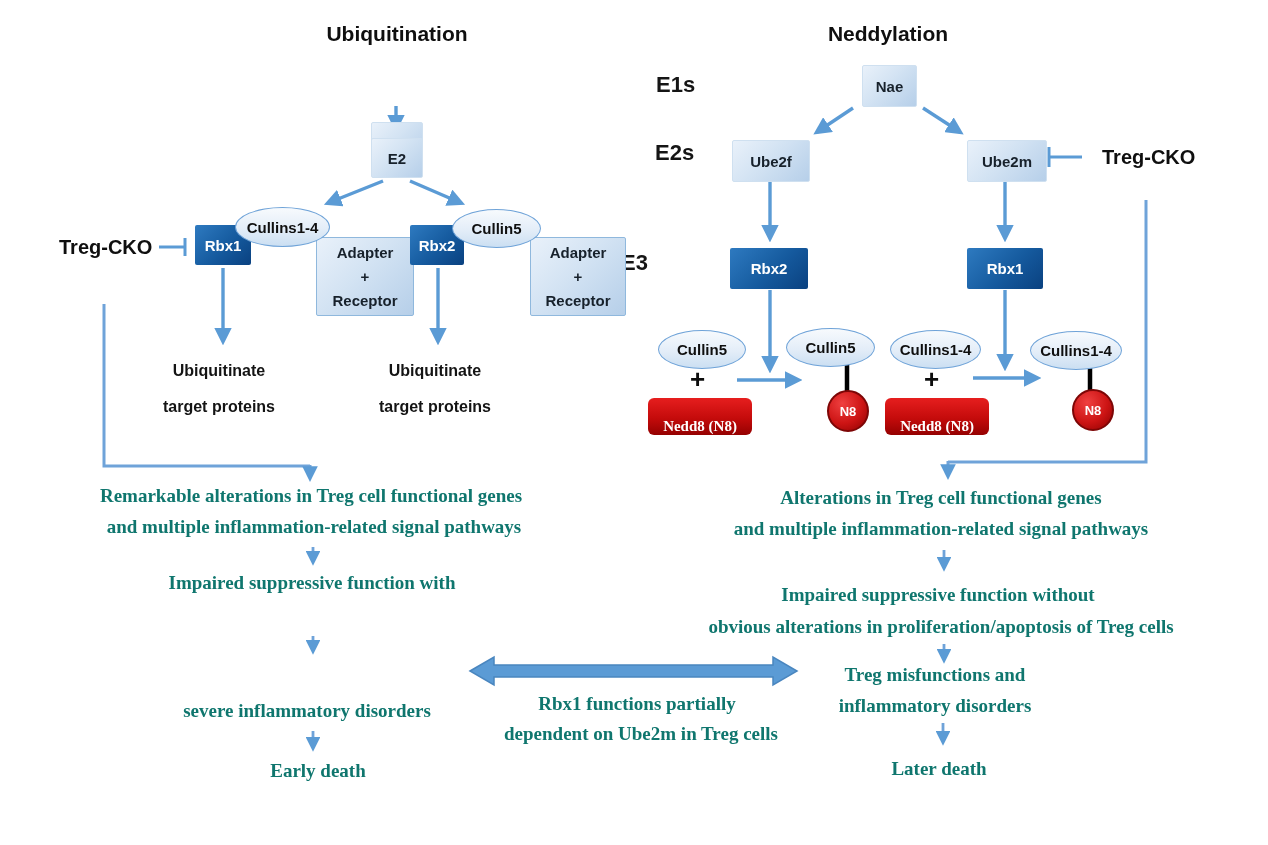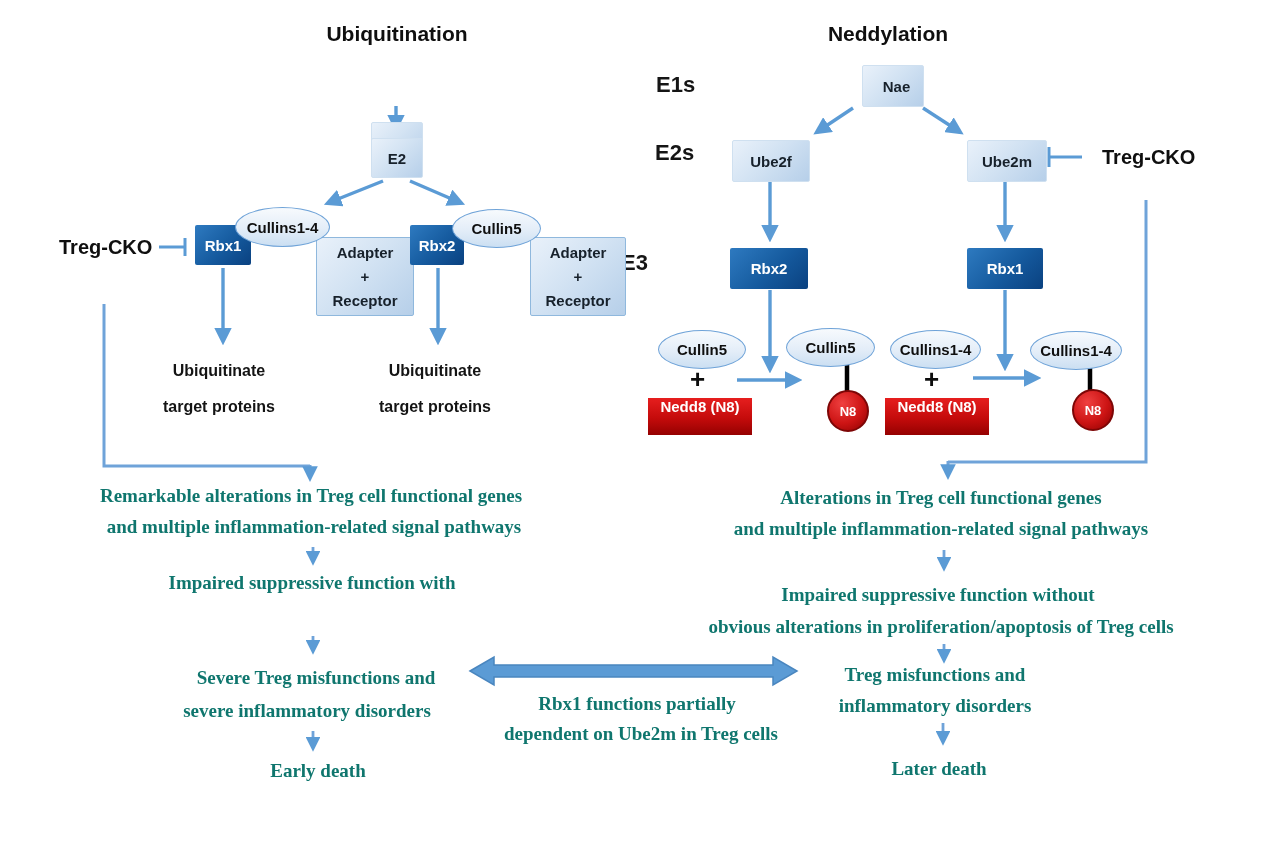--- a/index.html
+++ b/index.html
@@ -13,23 +13,23 @@
   .row-label{font-size:22px;font-weight:bold;color:#151515;}
   .treg{font-size:20px;font-weight:bold;color:#0f0f0f;}
 
   .box-light{display:flex;align-items:center;justify-content:center;
     background:linear-gradient(135deg,#e9f1fa 0%,#d3e3f3 45%,#b6cfe9 100%);
     border:1px solid #cfe0f0;border-radius:2px;
     font-size:15px;font-weight:bold;color:#17212b;}
   .box-dark{display:flex;align-items:center;justify-content:center;
     background:linear-gradient(135deg,#2e7ac0 0%,#155a9e 55%,#0a4180 100%);
     border-radius:2px;font-size:15px;font-weight:bold;color:#ffffff;}
-  .box-red{display:flex;align-items:flex-start;justify-content:center;
+  .box-red{display:flex;align-items:flex-end;justify-content:center;
     background:linear-gradient(180deg,#e61e1e 0%,#c40b0b 55%,#950101 100%);
-    border-radius:0;font-size:15px;font-weight:bold;color:#ffffff;}
+    border-radius:6px;font-size:15px;font-weight:bold;color:#ffffff;font-family:Liberation Serif, serif;}
   .ellipse{display:flex;align-items:center;justify-content:center;
     background:linear-gradient(180deg,#f7fafd 0%,#e3edf8 55%,#cbdff2 100%);
     border:1.5px solid #6fa3d8;border-radius:50%;
     font-size:15px;font-weight:bold;color:#0f0f0f;}
   .n8{display:flex;align-items:center;justify-content:center;border-radius:50%;
     background:radial-gradient(circle at 35% 30%,#ef4040 0%,#cd1414 55%,#8d0000 100%);
     border:2px solid #7d0606;font-size:13px;font-weight:bold;color:#fff;}
   .plus{font-size:26px;font-weight:bold;color:#0c0c0c;line-height:1;}
   .sans-small{font-size:16px;font-weight:bold;color:#141414;}
   .serif-line{font-family:"Liberation Serif",serif;font-size:19px;font-weight:bold;color:#0f766e;}
@@ -132,21 +132,21 @@
   </div>
   <div class="abs ellipse" style="left:452px;top:209px;width:87px;height:37px;z-index:3;">
       <span>Cullin5</span>
     </div>
 
   <div class="abs ctr sans-small" style="left:219px;top:362px;">Ubiquitinate</div>
   <div class="abs ctr sans-small" style="left:219px;top:398px;">target proteins</div>
   <div class="abs ctr sans-small" style="left:435px;top:362px;">Ubiquitinate</div>
   <div class="abs ctr sans-small" style="left:435px;top:398px;">target proteins</div>
 
-  <div class="abs box-light" style="left:862px;top:65px;width:53px;height:40px;padding-left:7px;">
+  <div class="abs box-light" style="left:862px;top:65px;width:53px;height:40px;">
       <span>Nae</span>
     </div>
   <div class="abs box-light" style="left:732px;top:140px;width:76px;height:40px;">
       <span>Ube2f</span>
     </div>
   <div class="abs box-light" style="left:967px;top:140px;width:78px;height:40px;">
       <span>Ube2m</span>
     </div>
   <div class="abs treg" style="left:1102px;top:146px;">Treg-CKO</div>
 
@@ -181,21 +181,20 @@
   <div class="abs ellipse" style="left:1030px;top:331px;width:90px;height:37px;z-index:3;">
       <span>Cullins1-4</span>
     </div>
   <div class="abs n8" style="left:1072px;top:389px;width:38px;height:38px;z-index:3;">
       <span>N8</span>
     </div>
 
   <div class="abs ctr serif-line" style="left:311px;top:485px;">Remarkable alterations in Treg cell functional genes</div>
   <div class="abs ctr serif-line" style="left:314px;top:516px;">and multiple inflammation-related signal pathways</div>
   <div class="abs ctr serif-line" style="left:312px;top:572px;">Impaired suppressive function with</div>
-  <div class="abs ctr serif-line" style="left:316px;top:667px;">Severe Treg misfunctions and</div>
   <div class="abs ctr serif-line" style="left:307px;top:700px;">severe inflammatory disorders</div>
   <div class="abs ctr serif-line" style="left:318px;top:760px;">Early death</div>
 
   <div class="abs ctr serif-line" style="left:941px;top:487px;">Alterations in Treg cell functional genes</div>
   <div class="abs ctr serif-line" style="left:941px;top:518px;">and multiple inflammation-related signal pathways</div>
   <div class="abs ctr serif-line" style="left:938px;top:584px;">Impaired suppressive function without</div>
   <div class="abs ctr serif-line" style="left:941px;top:616px;">obvious alterations in proliferation/apoptosis of Treg cells</div>
   <div class="abs ctr serif-line" style="left:935px;top:664px;">Treg misfunctions and</div>
   <div class="abs ctr serif-line" style="left:935px;top:695px;">inflammatory disorders</div>
   <div class="abs ctr serif-line" style="left:939px;top:758px;">Later death</div>

